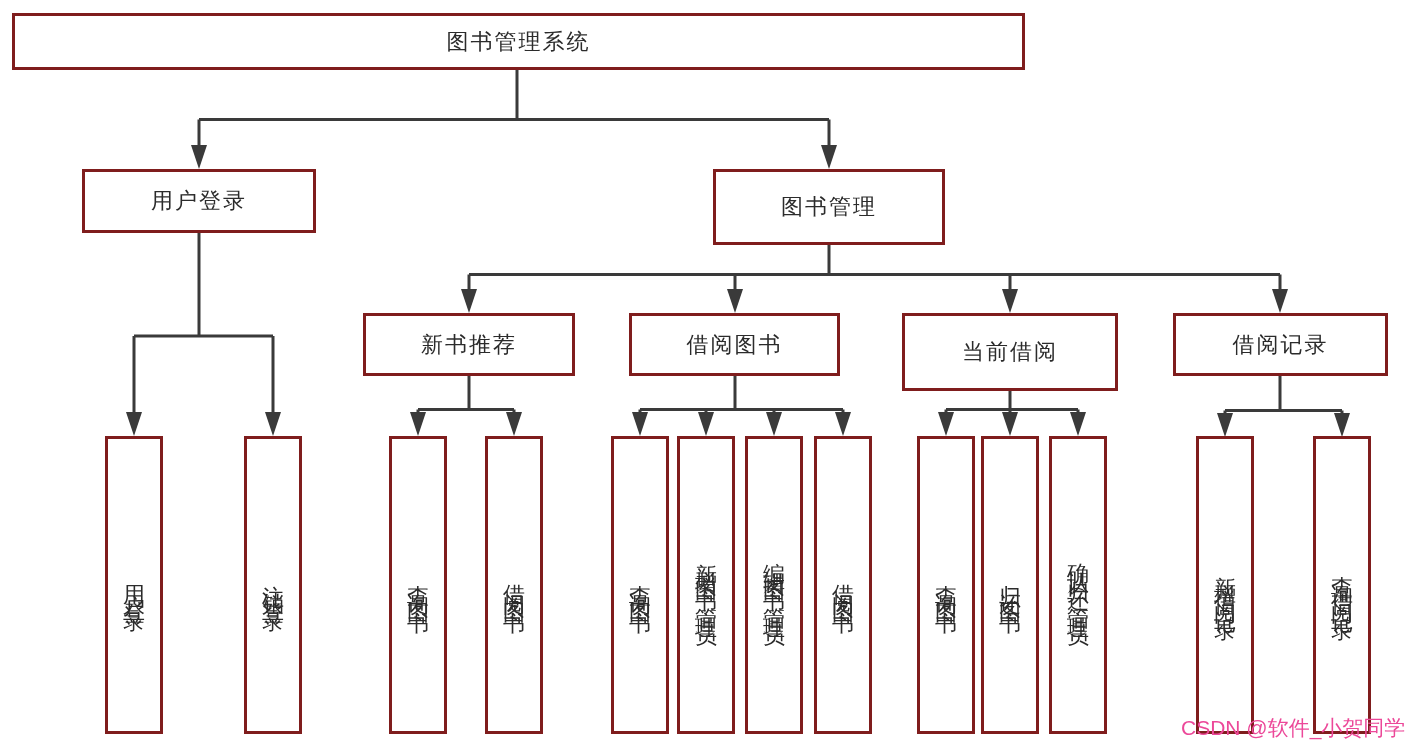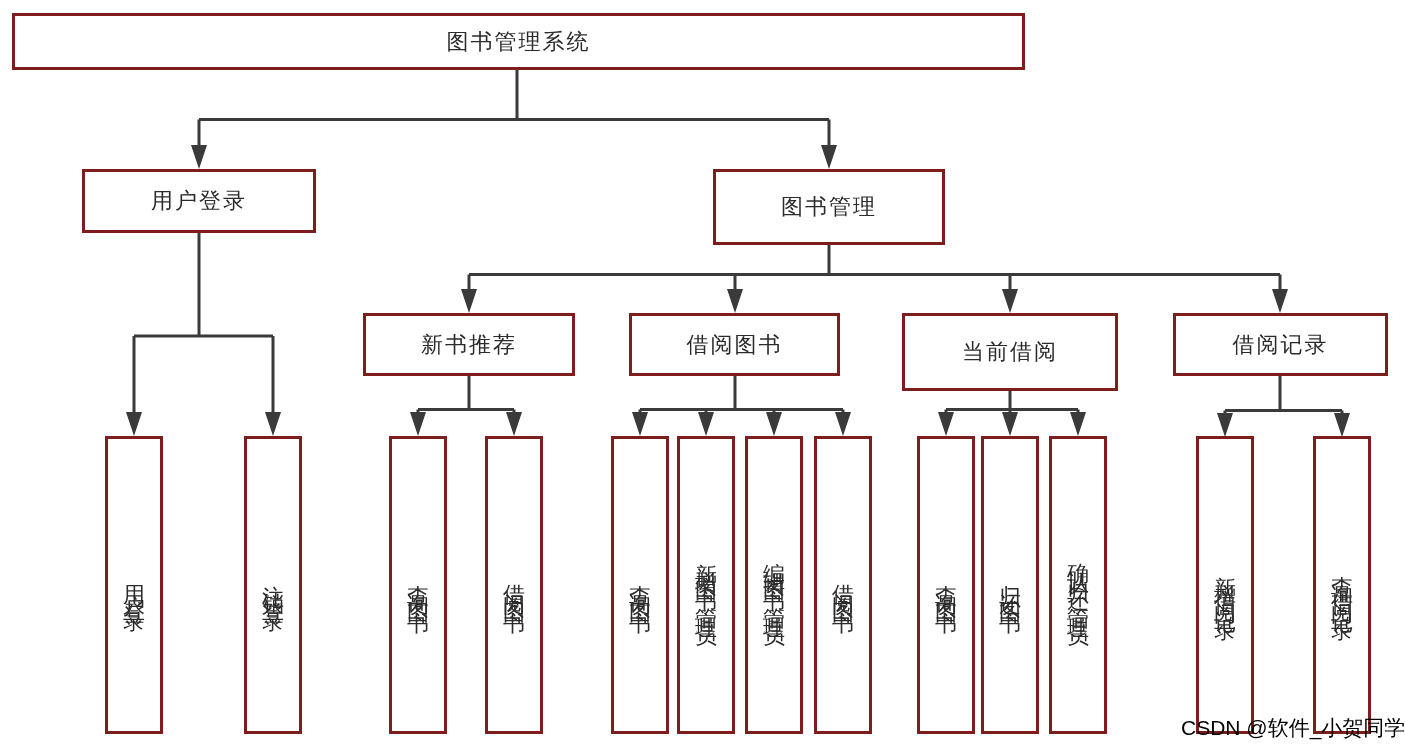--- a/index.html
+++ b/index.html
@@ -49,21 +49,21 @@
     font-size: 22px;
     letter-spacing: 9px;
     line-height: 1;
     color: #2b2b2b;
   }
   .watermark {
     position: absolute;
     left: 1181px;
     top: 714px;
     font-size: 21px;
-    color: #000000;
+    color: #ec4899;
     white-space: nowrap;
     z-index: 5;
   }
 </style>
 </head>
 <body>
 
 <div class="canvas">
 
   <svg class="connector-layer" viewBox="0 0 1405 747" xmlns="http://www.w3.org/2000/svg">

